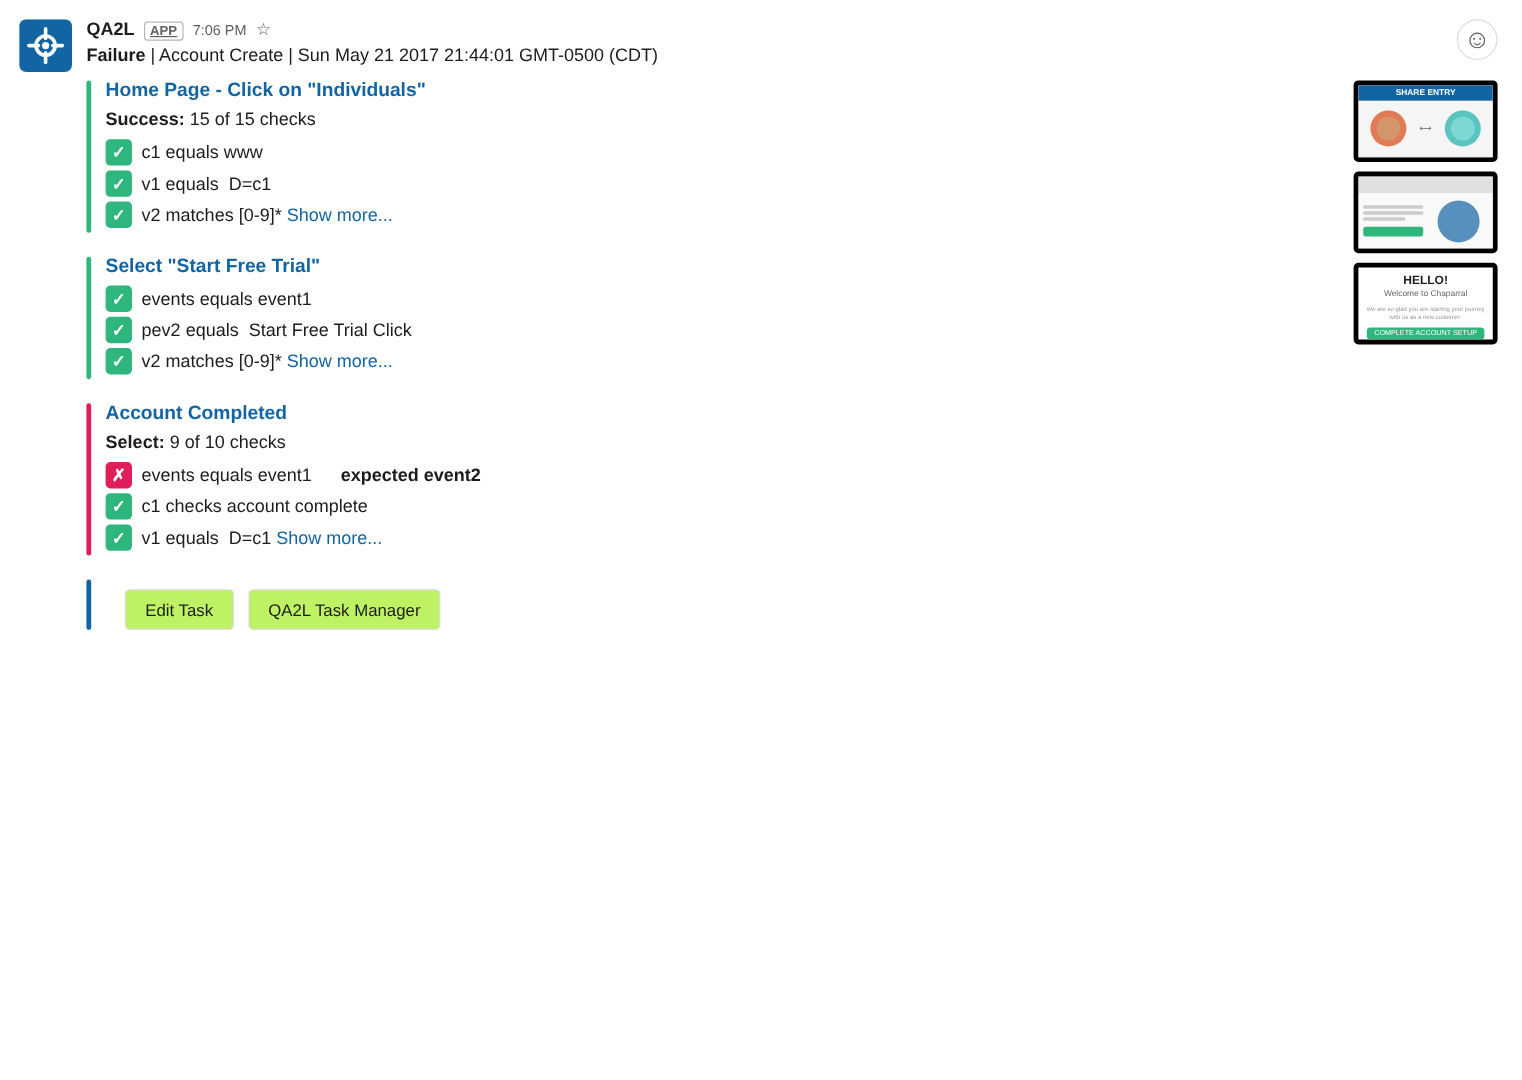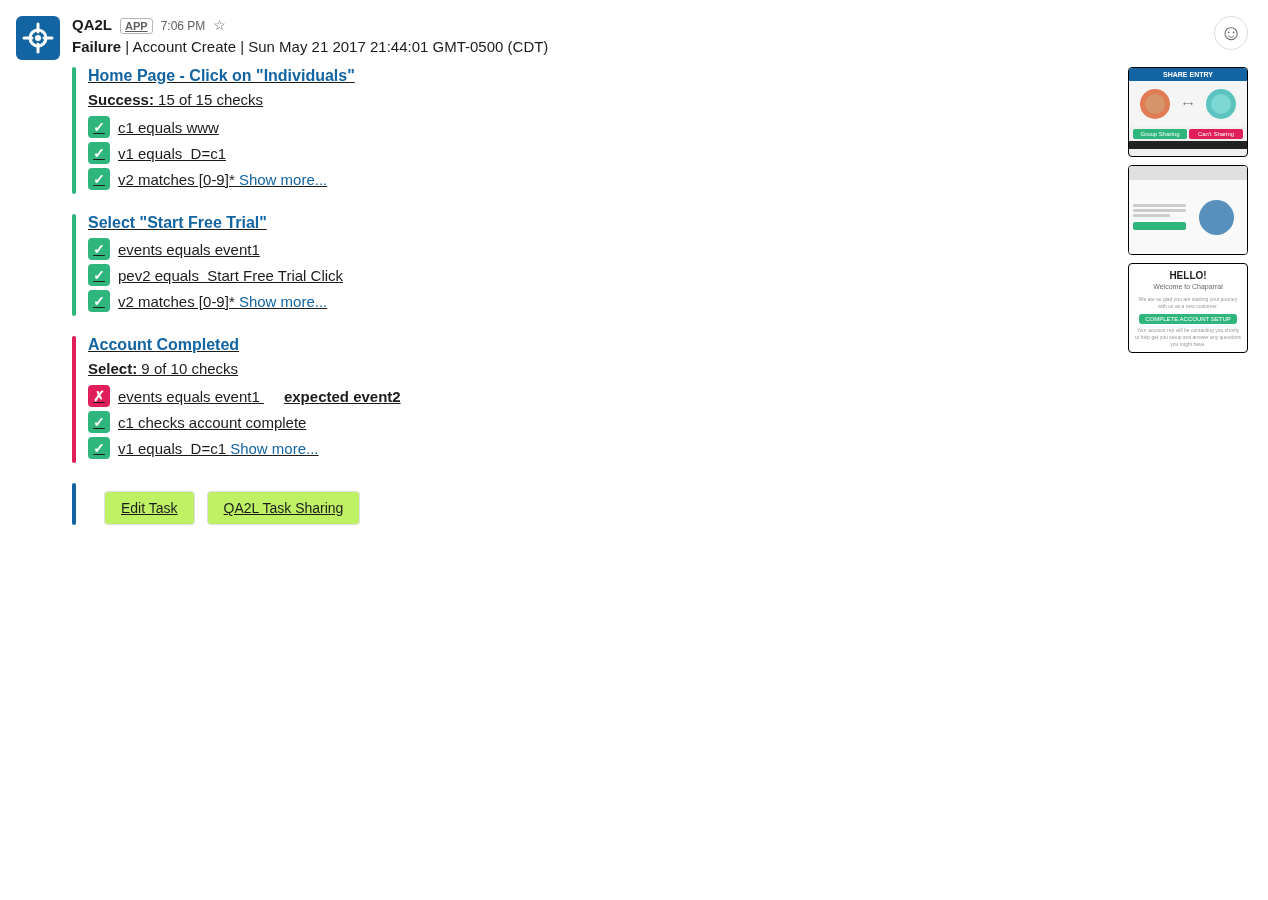--- a/index.html
+++ b/index.html
@@ -80,21 +80,20 @@
       font-weight: 700;
     }
 
     .content-area {
       display: flex;
       gap: 16px;
     }
 
     .sections {
       flex: 1;
-      text-decoration: underline;
     }
 
     .section {
       display: flex;
       margin-bottom: 20px;
     }
 
     .section-border {
       width: 4px;
       border-radius: 2px;
@@ -173,25 +172,25 @@
     .thumbnails {
       display: flex;
       flex-direction: column;
       gap: 8px;
       width: 120px;
       flex-shrink: 0;
     }
 
     .thumbnail {
       width: 120px;
-      height: 90px;
+      height: 68px;
       background: #f0f0f0;
       border-radius: 4px;
       overflow: hidden;
-      border: 1px solid #000000;
+      border: 4px solid #000000;
     }
 
     .thumb-3 {
       background: #fff;
       display: flex;
       flex-direction: column;
       align-items: center;
       justify-content: flex-start;
       padding: 6px;
     }
@@ -337,21 +336,21 @@
               <div class="check-green">✓</div>
               <span>v1 equals &nbsp;D=c1 <a class="show-more">Show more...</a></span>
             </div>
           </div>
         </div>
 
         <div class="bottom-section">
           <div class="bottom-border"></div>
           <div class="action-buttons">
             <button class="action-btn">Edit Task</button>
-            <button class="action-btn">QA2L Task Sharing</button>
+            <button class="action-btn">QA2L Task Manager</button>
           </div>
         </div>
 
       </div>
 
       <div class="thumbnails">
 
         <div class="thumbnail">
           <div style="background:#1264a3; padding:3px 6px; color:white; font-size:7px; font-weight:bold; text-align:center;">SHARE ENTRY</div>
           <div style="display:flex; align-items:center; justify-content:space-around; padding:8px 4px; background:#f5f5f5;">

